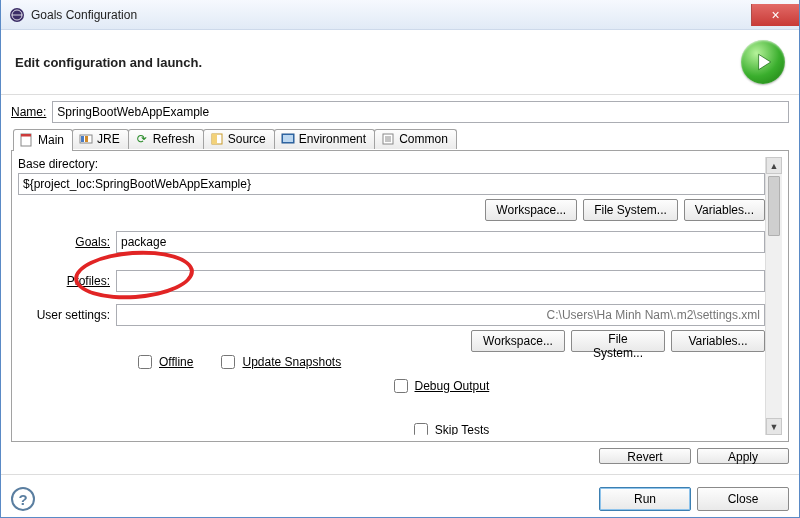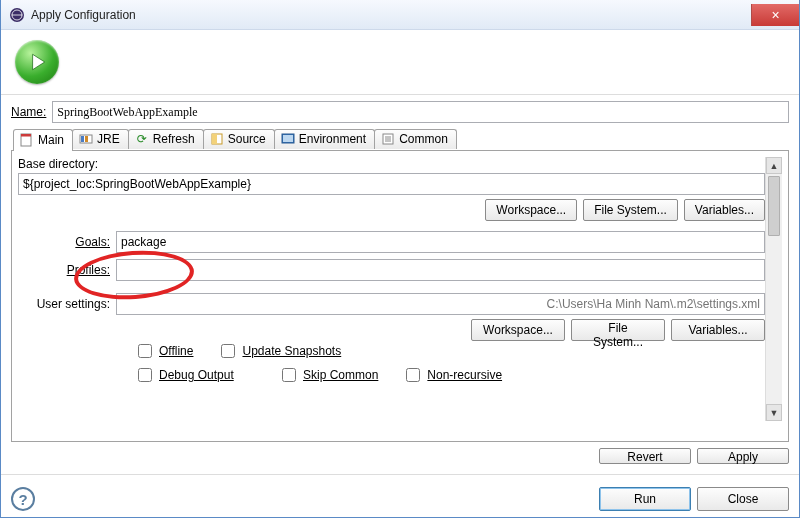--- a/index.html
+++ b/index.html
@@ -34,37 +34,37 @@
   width: 44px; height: 44px; border-radius: 22px;
   background: radial-gradient(circle at 35% 30%, #b6f29b, #3aae2d 55%, #1c7a10);
   display: flex; align-items: center; justify-content: center;
   box-shadow: inset 0 1px 2px rgba(255,255,255,0.6), 0 1px 2px rgba(0,0,0,0.3);
 }
 
 .body { flex: 1; padding: 6px 10px 0 10px; display: flex; flex-direction: column; overflow: hidden; }
 
 .name-row { display: flex; align-items: center; gap: 6px; margin-bottom: 6px; }
 .name-label { font-size: 12px; text-decoration: underline; text-decoration-style: solid; }
-.name-input { flex: 1; font-size: 12px; height: 22px; padding: 2px 4px; border: 1px solid #abadb3; background: #fff; font-family: Liberation Serif, serif; }
+.name-input { flex: 1; font-size: 12px; height: 22px; padding: 2px 4px; border: 1px solid #abadb3; background: #fff; }
 
 .tabbar {
   display: flex; align-items: flex-start; gap: 0; height: 22px; position: relative;
   padding-left: 2px;
 }
 .tab {
   display: flex; align-items: center; gap: 4px; font-size: 12px;
   padding: 2px 8px 3px 6px; border: 1px solid #a2a2a2; border-bottom: none;
   background: linear-gradient(#fdfdfd, #ebebeb); border-radius: 3px 3px 0 0;
   height: 20px; margin-right: -1px; cursor: pointer;
 }
 .tab.active { background: #fff; height: 22px; position: relative; z-index: 2; }
 .tab-icon { width: 14px; height: 14px; display: inline-flex; align-items: center; justify-content: center; }
 
 .tabpane {
-  border: 1px solid #a2a2a2; flex: 1; margin-top: -1px; padding: 6px 6px 20px 6px;
+  border: 1px solid #a2a2a2; flex: 1; margin-top: -1px; padding: 6px 6px 6px 6px;
   display: flex; background: #fff; position: relative; overflow: hidden;
 }
 .tabpane-inner { flex: 1; overflow: hidden; }
 .vscroll {
   width: 17px; background: #f0f0f0; border-left: 1px solid #ddd;
   display: flex; flex-direction: column; align-items: stretch;
 }
 .vscroll .sbtn { height: 17px; background: #e6e6e6; border: 1px solid #c8c8c8; display:flex;align-items:center;justify-content:center;font-size:9px;color:#444; }
 .vscroll .thumb { margin: 2px; flex: 0 0 60px; background: #cfcfcf; border: 1px solid #b0b0b0; border-radius: 1px; }
 .vscroll .track { flex:1; }
@@ -120,28 +120,29 @@
   <div class="titlebar">
     <div class="titlebar-left">
       <span class="title-icon">
         <svg viewBox="0 0 16 16" width="16" height="16">
           <circle cx="8" cy="8" r="7" fill="#3b2d66"></circle>
           <path d="M3 8a5 5 0 0 1 10 0" fill="none" stroke="#fff" stroke-width="0.8"></path>
           <line x1="2.6" y1="8" x2="13.4" y2="8" stroke="#fff" stroke-width="0.8"></line>
           <path d="M3 8a5 5 0 0 0 10 0" fill="none" stroke="#fff" stroke-width="0.8"></path>
         </svg>
       </span>
-      <span class="title-text">Apply Configuration</span>
+      <span class="title-text">Goals Configuration</span>
     </div>
     <div class="close-btn">
       <span>×</span>
     </div>
   </div>
 
   <div class="header">
+    <div class="header-title">Edit configuration and launch.</div>
     <div class="run-icon">
       <svg viewBox="0 0 20 20" width="22" height="22">
         <polygon points="6,3 17,10 6,17" fill="#fff" stroke="#0a5c06" stroke-width="0.6"></polygon>
       </svg>
     </div>
   </div>
 
   <div class="body">
 
     <div class="name-row">
@@ -215,21 +216,21 @@
           <button class="btn">Workspace...</button>
           <button class="btn">File System...</button>
           <button class="btn">Variables...</button>
         </div>
 
         <div class="form-row">
           <span class="lab u">Goals:</span>
           <input class="wide-input" style="flex: 1 1 0%;" value="package">
         </div>
 
-        <div class="form-row" style="margin-top:6px;">
+        <div class="form-row" style="margin-top:17px;">
           <span class="lab u">Profiles:</span>
           <input class="wide-input" style="flex: 1 1 0%;">
         </div>
 
         <div class="form-row" style="margin-top:12px;">
           <span class="lab">User settings:</span>
           <input class="wide-input placeholder" style="flex: 1 1 0%; text-align: right;" placeholder="C:\Users\Ha Minh Nam\.m2\settings.xml">
         </div>
         <div class="mid-btn-row">
           <button class="btn">Workspace...</button>
@@ -240,28 +241,28 @@
         <div class="checks">
           <label class="chk">
               <input type="checkbox" style="">
               <span class="cl">Offline</span>
             </label>
           <label class="chk">
               <input type="checkbox" style="">
               <span class="cl">Update Snapshots</span>
             </label>
         </div>
-        <div class="checks" style="margin-top:4px;">
+        <div class="checks" style="margin-top:4px;flex-direction:column;">
           <label class="chk" style="width:120px;">
               <input type="checkbox" style="">
               <span class="cl">Debug Output</span>
             </label>
           <label class="chk">
               <input type="checkbox" style="">
-              <span class="cl">Skip Common</span>
+              <span class="cl">Skip Tests</span>
             </label>
           <label class="chk">
               <input type="checkbox" style="">
               <span class="cl">Non-recursive</span>
             </label>
         </div>
 
       </div>
       <div class="vscroll">
         <div class="sbtn">▲</div>

